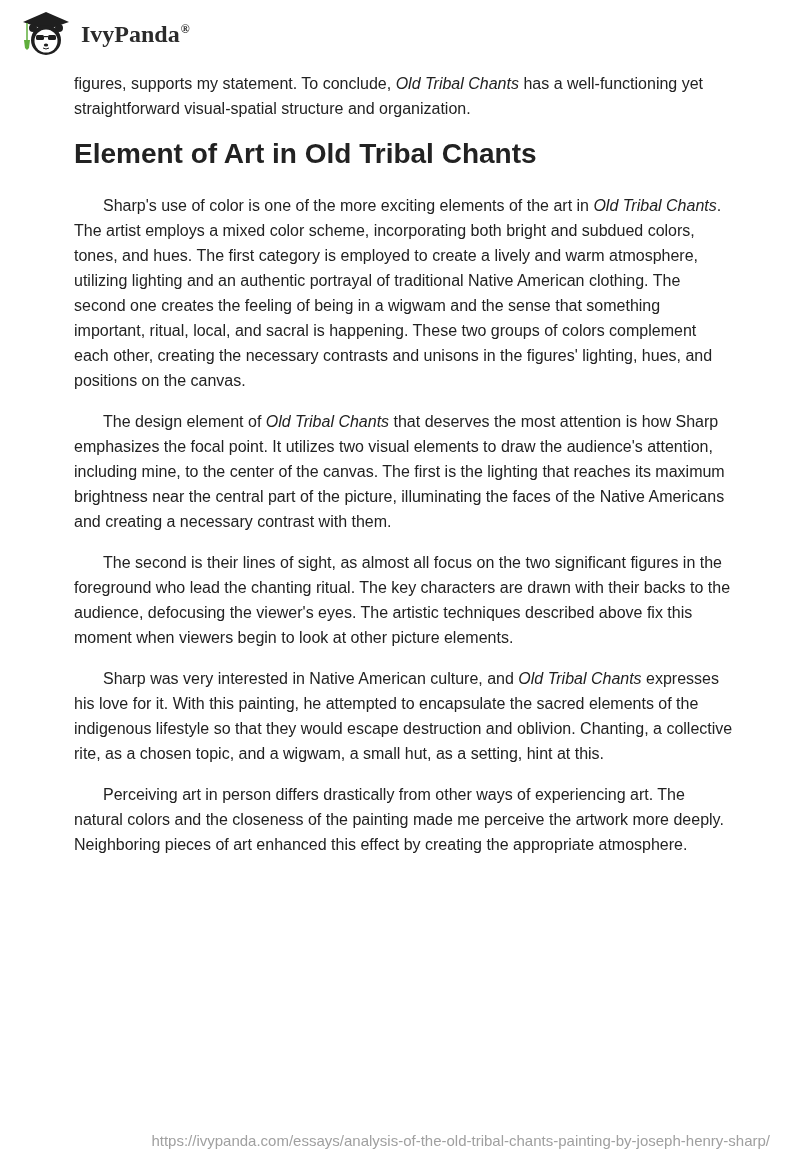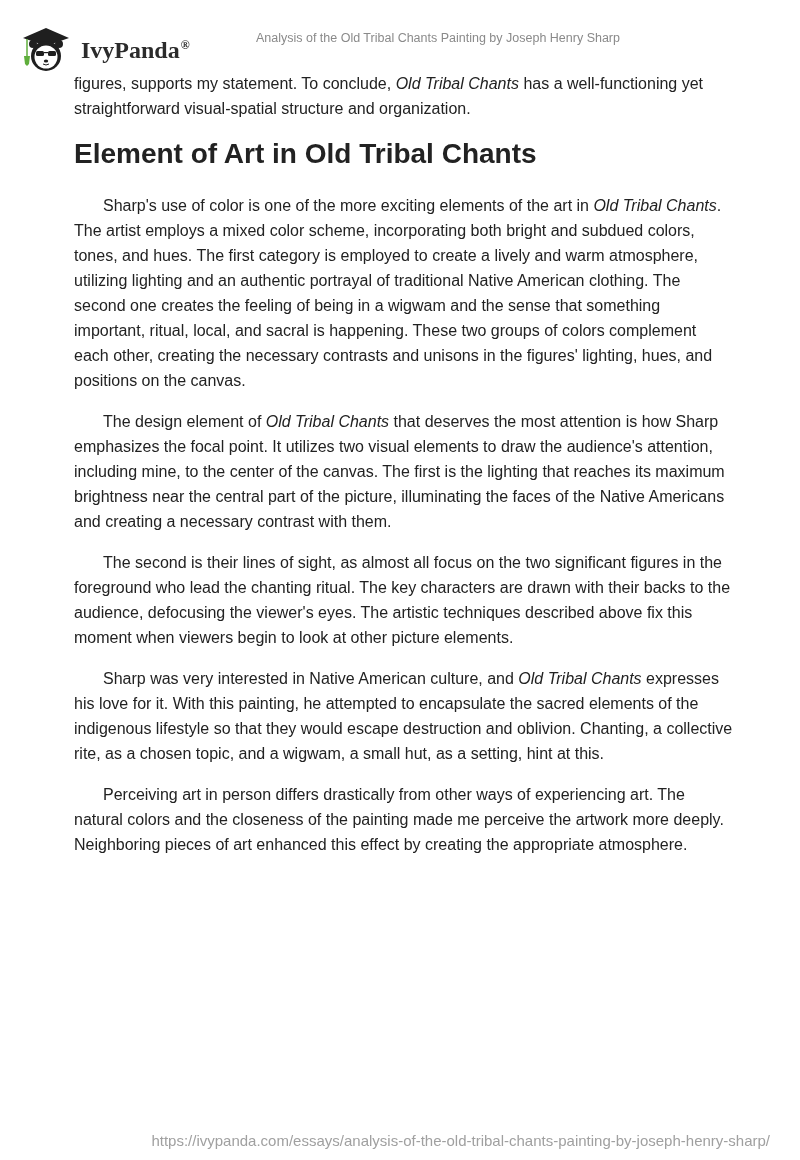--- a/index.html
+++ b/index.html
@@ -1,18 +1,18 @@
 <!DOCTYPE html>
 <html><head>
   <meta charset="utf-8">
   <style>
     html, body { margin: 0; padding: 0; background: #ffffff; }
     body { width: 800px; height: 1160px; position: relative; overflow: hidden;
            font-family: "Liberation Sans", sans-serif; color: #222; }
-    .header { position: absolute; top: 16px; left: 0; width: 652px; height: 60px; }
+    .header { position: absolute; top: 0; left: 0; width: 652px; height: 60px; }
     .logo { position: absolute; left: 15px; top: 8px; display: flex; align-items: center; }
     .logo-icon { width: 62px; height: 50px; }
     .logo-text { font-family: "Liberation Serif", serif; font-weight: bold; font-size: 24px;
                  color: #2b2b2b; margin-left: 4px; margin-top: 2px; }
     .logo-text sup { font-size: 12px; vertical-align: super; margin-left: 1px; }
     .doc-title { position: absolute; right: 32px; top: 15px; font-size: 12.5px; color: #8a8a8a; }
     .content { position: absolute; left: 74px; top: 71px; width: 660px; }
     p { margin: 0 0 16px 0; font-size: 16px; line-height: 25px; color: #222; }
     p.indent { text-indent: 29px; margin-top: 12px; }
     h2 { margin: 0; font-size: 28px; font-weight: bold; color: #222; line-height: 34px; }
@@ -33,21 +33,20 @@
       <rect x="21" y="27" width="8" height="5" rx="1.5" fill="#1f1f1f"></rect>
       <rect x="33" y="27" width="8" height="5" rx="1.5" fill="#1f1f1f"></rect>
       <rect x="29" y="28" width="4" height="1.2" fill="#1f1f1f"></rect>
       <ellipse cx="31" cy="37" rx="2.2" ry="1.5" fill="#1f1f1f"></ellipse>
       <path d="M28 40 Q31 42 34 40" stroke="#1f1f1f" stroke-width="1" fill="none"></path>
       <circle cx="18" cy="20" r="4" fill="#1f1f1f"></circle>
       <circle cx="44" cy="20" r="4" fill="#1f1f1f"></circle>
     </svg>
     <span class="logo-text"><span>IvyPanda</span><sup>®</sup></span>
   </div>
-  <div class="doc-title">Analysis of the Old Tribal Chants Painting by Joseph Henry Sharp</div>
 </div>
 
 <div class="content">
   <p><span>figures, supports my statement. To conclude, </span><em>Old Tribal Chants</em><span> has a well-functioning yet straightforward visual-spatial structure and organization.</span></p>
 
   <h2 class="sec">Element of Art in Old Tribal Chants</h2>
   <p class="indent"><span>Sharp's use of color is one of the more exciting elements of the art in </span><em>Old Tribal Chants</em><span>. The artist employs a mixed color scheme, incorporating both bright and subdued colors, tones, and hues. The first category is employed to create a lively and warm atmosphere, utilizing lighting and an authentic portrayal of traditional Native American clothing. The second one creates the feeling of being in a wigwam and the sense that something important, ritual, local, and sacral is happening. These two groups of colors complement each other, creating the necessary contrasts and unisons in the figures' lighting, hues, and positions on the canvas.</span></p>
 
   <p class="indent"><span>The design element of </span><em>Old Tribal Chants</em><span> that deserves the most attention is how Sharp emphasizes the focal point. It utilizes two visual elements to draw the audience's attention, including mine, to the center of the canvas. The first is the lighting that reaches its maximum brightness near the central part of the picture, illuminating the faces of the Native Americans and creating a necessary contrast with them.</span></p>
   <p class="indent"><span>The second is their lines of sight, as almost all focus on the two significant figures in the foreground who lead the chanting ritual. The key characters are drawn with their backs to the audience, defocusing the viewer's eyes. The artistic techniques described above fix this moment when viewers begin to look at other picture elements.</span></p>

